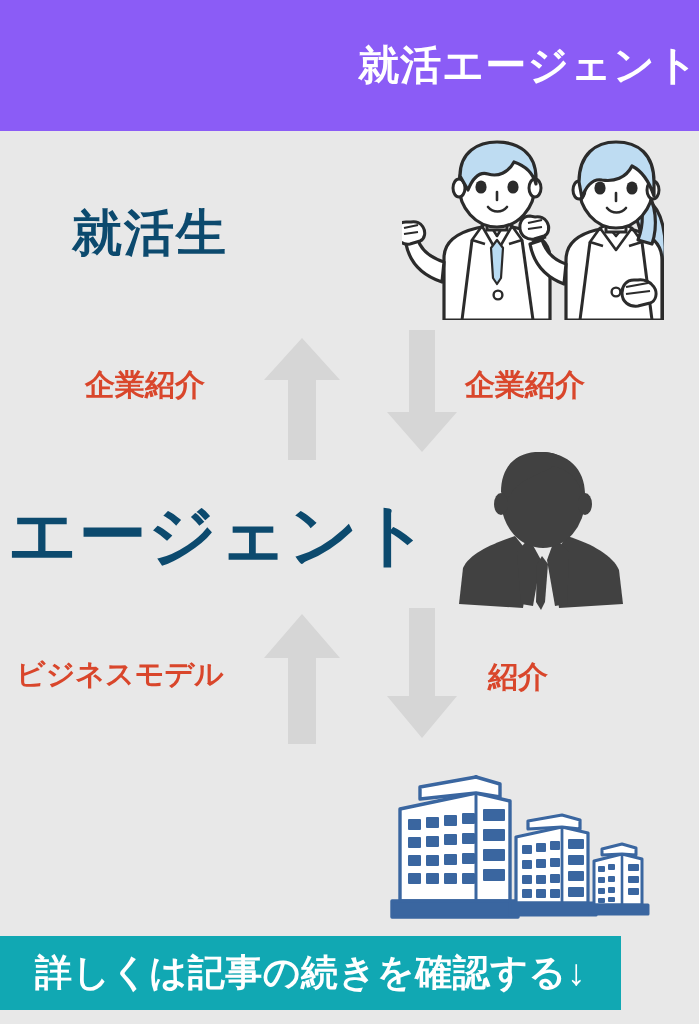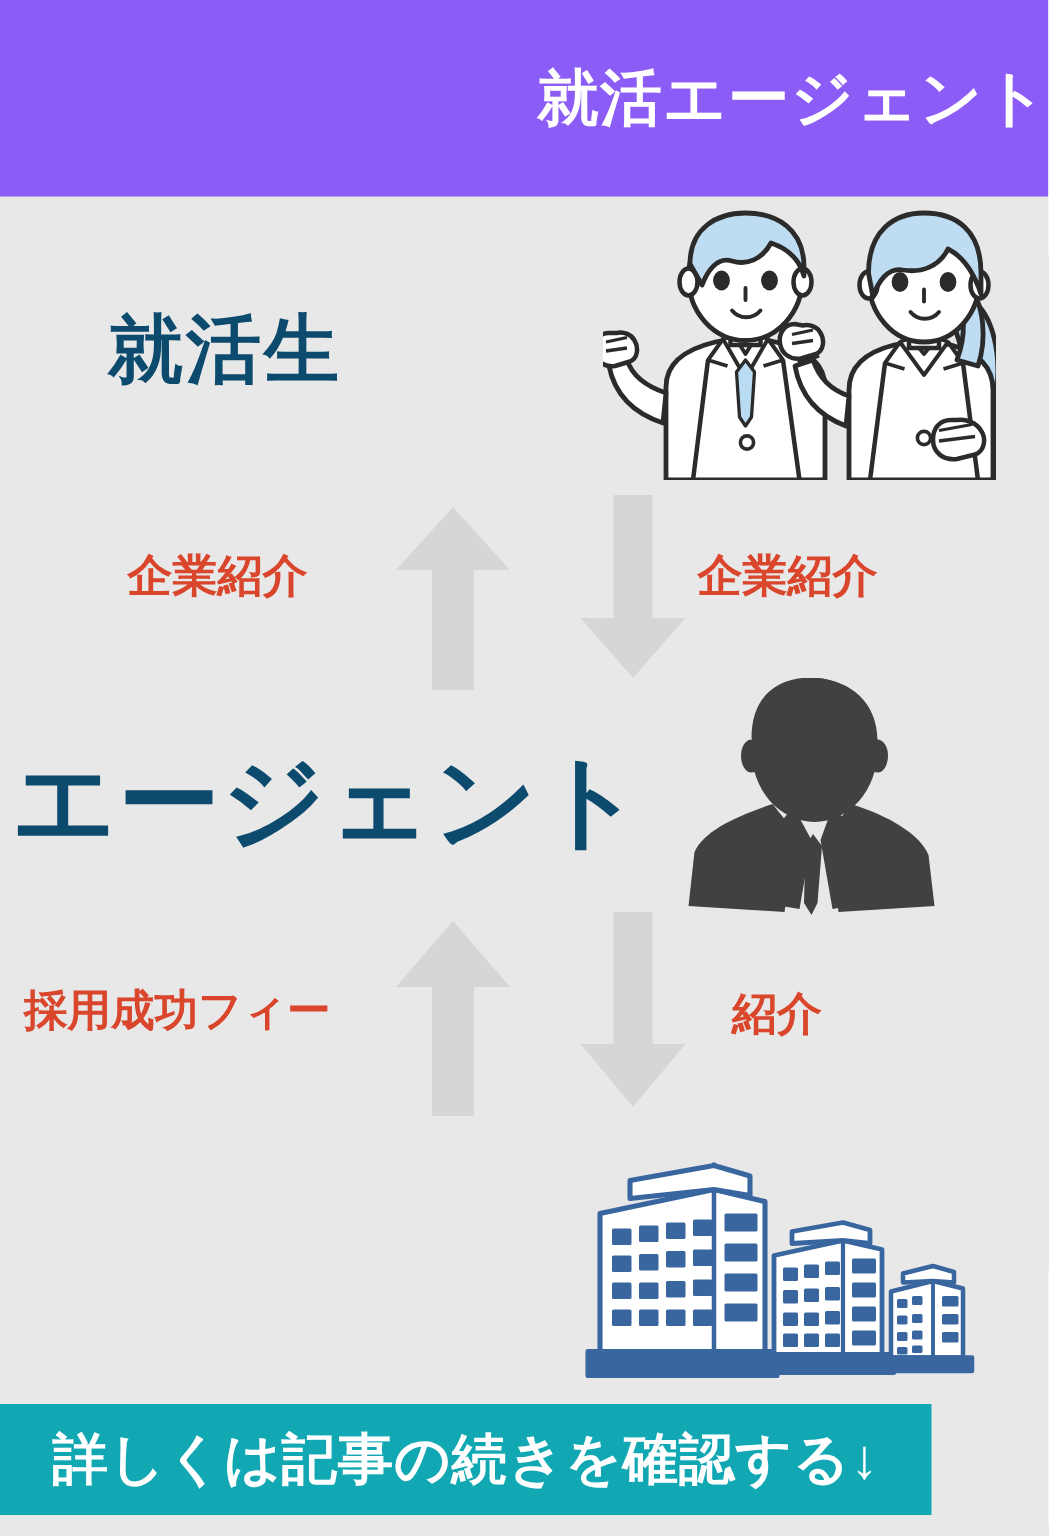--- a/index.html
+++ b/index.html
@@ -285,21 +285,21 @@
 
     <ellipse cx="88" cy="48" rx="42" ry="48" fill="#414141"></ellipse>
 
     <path d="M46 40 C46 10 66 -2 90 0 C112 2 130 16 130 42 L130 52 C126 30 116 18 98 14 C86 24 64 24 52 48 Z" fill="#414141"></path>
 
     <ellipse cx="46" cy="52" rx="7" ry="11" fill="#414141"></ellipse>
     <ellipse cx="130" cy="52" rx="7" ry="11" fill="#414141"></ellipse>
   </svg>
 
   <div class="flow-label" id="flow-success-fee">
-    <span>採用成功フィー</span>
+    <span>ビジネスモデル</span>
   </div>
 
   <svg class="arrow" id="arrow-up-bottom" viewBox="0 0 80 132">
     <path d="M40 2 L78 46 L54 46 L54 132 L26 132 L26 46 L2 46 Z" fill="#d6d6d6"></path>
   </svg>
 
   <svg class="arrow" id="arrow-down-bottom" viewBox="0 0 74 132">
     <path d="M37 130 L72 88 L50 88 L50 0 L24 0 L24 88 L2 88 Z" fill="#d6d6d6"></path>
   </svg>
 

